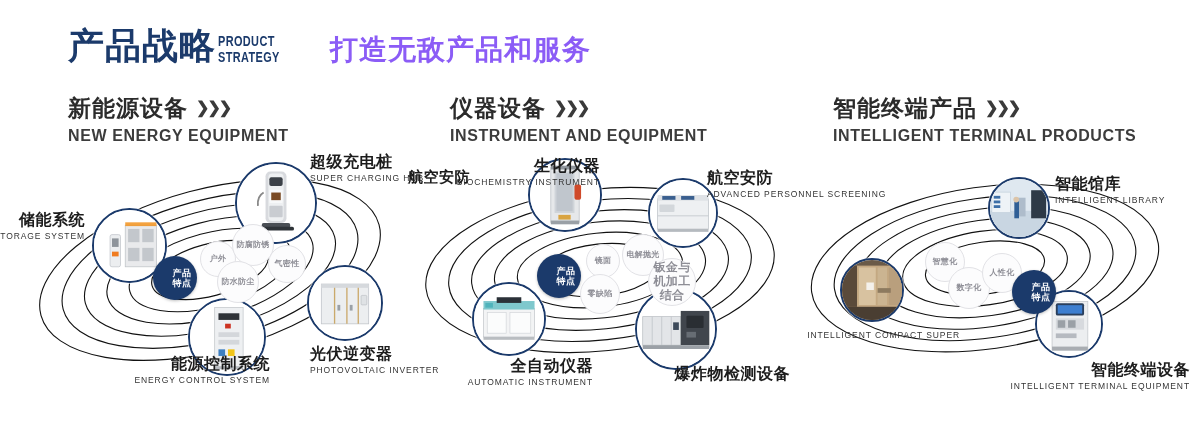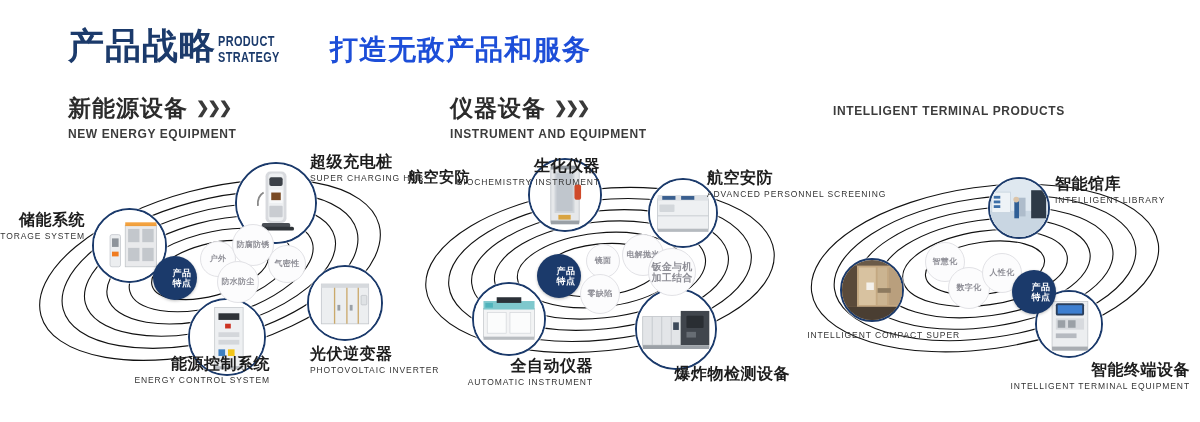--- a/index.html
+++ b/index.html
@@ -42,21 +42,21 @@
     font-family:Liberation Sans, sans-serif;
     white-space:nowrap;
   }
   .sec-arrows {
     display:inline-block; margin-left:8px;
     font-size:16px; color:#3a3a3a; letter-spacing:-2px;
     vertical-align:3px; font-weight:700;
   }
   .sec-en {
     margin-top:8px;
-    font-size:12px; font-weight:700; color:#3c3c3c;
+    font-size:16px; font-weight:700; color:#3c3c3c;
     letter-spacing:0.6px; line-height:1;
     font-family:"Liberation Sans",sans-serif;
     white-space:nowrap;
   }
 
   
   .cluster { position:absolute; top:150px; width:400px; height:262px; }
   .cluster svg { position:absolute; left:0; top:0; }
 
   
@@ -106,34 +106,35 @@
 <body>
 
 <div class="page">
 
   <div class="header">
     <div class="hdr-cn" style="color: rgb(27, 58, 107);">产品战略</div>
     <div class="hdr-en" style="color: rgb(27, 58, 107);">
       <div>PRODUCT</div>
       <div>STRATEGY</div>
     </div>
-    <div class="hdr-slogan" style="color: #1d4ed8;">打造无敌产品和服务</div>
+    <div class="hdr-slogan" style="color: #8b5cf6;">打造无敌产品和服务</div>
   </div>
 
   <div class="sec-title" style="left:68px; top:97px;">
     <div class="sec-cn"><span>新能源设备</span><span class="sec-arrows">❯❯❯</span></div>
     <div class="sec-en">NEW ENERGY EQUIPMENT</div>
   </div>
 
   <div class="sec-title" style="left:450px; top:97px;">
     <div class="sec-cn"><span>仪器设备</span><span class="sec-arrows">❯❯❯</span></div>
     <div class="sec-en">INSTRUMENT AND EQUIPMENT</div>
   </div>
 
   <div class="sec-title" style="left:833px; top:97px;">
+    <div class="sec-cn"><span>智能终端产品</span><span class="sec-arrows">❯❯❯</span></div>
     <div class="sec-en">INTELLIGENT TERMINAL PRODUCTS</div>
   </div>
 
   <div class="cluster" style="left:10px;">
     <svg width="400" height="262" viewBox="0 0 400 262">
       <g fill="none" stroke="#111111" stroke-width="1.1" transform="rotate(-15 200 120)">
         <ellipse cx="200" cy="120" rx="60" ry="26"></ellipse>
         <ellipse cx="200" cy="120" rx="83" ry="37"></ellipse>
         <ellipse cx="200" cy="120" rx="106" ry="48"></ellipse>
         <ellipse cx="200" cy="120" rx="129" ry="59"></ellipse>
@@ -322,21 +323,21 @@
       </div>
     <div class="feat" style="left:186px; top:94px; width:34px; height:34px;">
         <span>镜面</span>
       </div>
     <div class="feat" style="left:222px; top:84px; width:42px; height:42px;">
         <span>电解抛光</span>
       </div>
     <div class="feat" style="left:180px; top:124px; width:40px; height:40px;">
         <span>零缺陷</span>
       </div>
-    <div class="feat" style="left:248px; top:98px; width:48px; height:48px; font-size:10px;">
+    <div class="feat" style="left:248px; top:108px; width:48px; height:48px; font-size:12px;">
         <span>钣金与机加工结合</span>
       </div>
   </div>
 
   <div class="cluster" style="left:790px;">
     <svg width="400" height="262" viewBox="0 0 400 262">
       <g fill="none" stroke="#111111" stroke-width="1.1" transform="rotate(-8 195 118)">
         <ellipse cx="195" cy="118" rx="60" ry="26"></ellipse>
         <ellipse cx="195" cy="118" rx="83" ry="37"></ellipse>
         <ellipse cx="195" cy="118" rx="106" ry="48"></ellipse>

